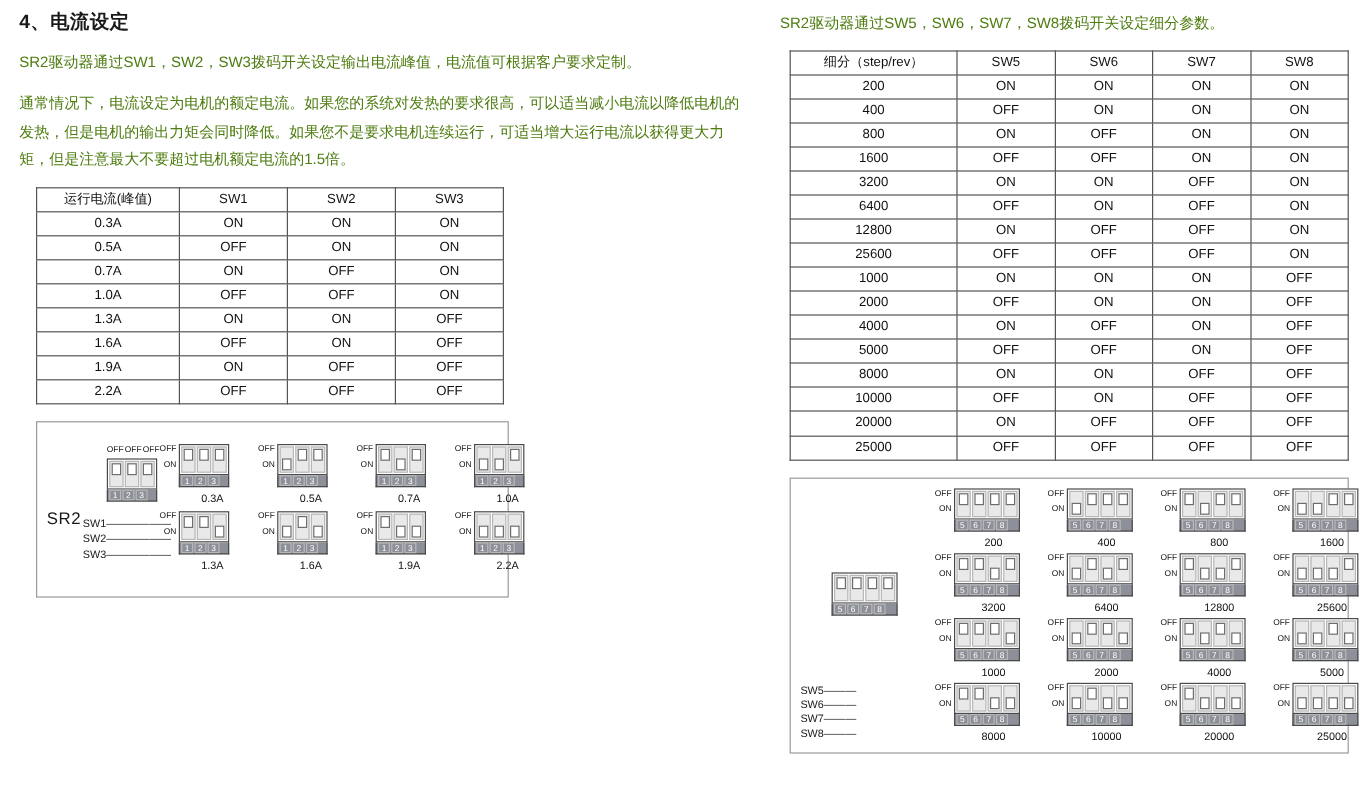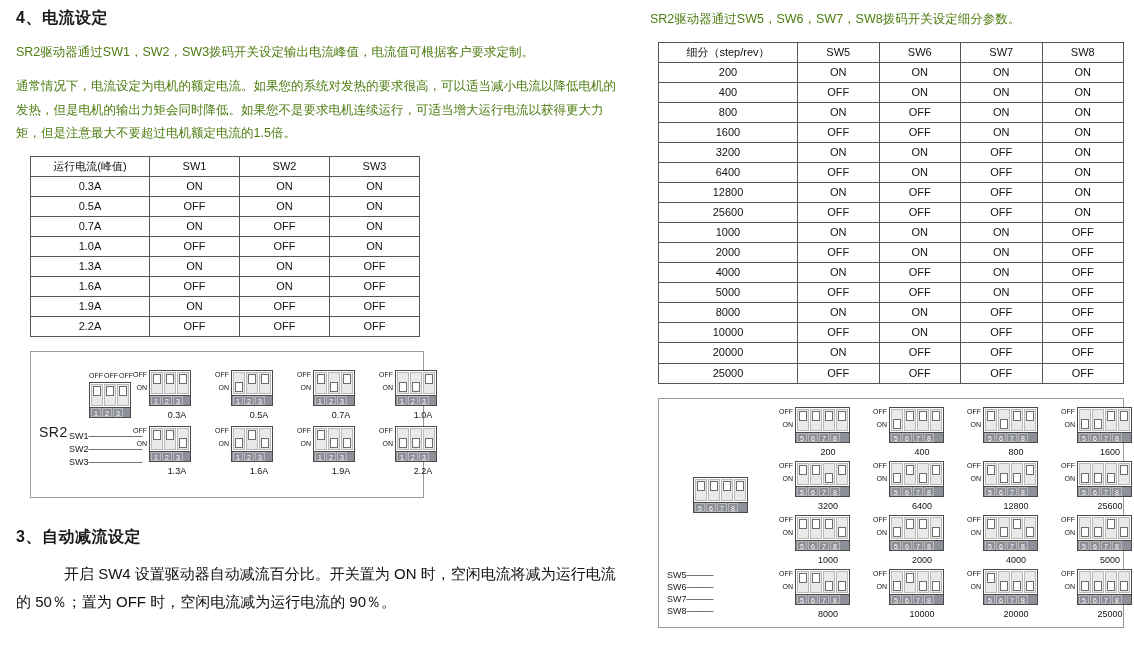--- a/index.html
+++ b/index.html
@@ -346,24 +346,20 @@
                 </div><div class="nums">
                   <span>1</span>
                   <span>2</span>
                   <span>3</span>
                 </div></div><div class="sw-caption">2.2A</div></div>
           </div>
         </div>
     </div>
   </div>
 
-  <div class="sec3">
-    <h2 class="sec">3、自动减流设定</h2>
-    <p class="first">开启 SW4 设置驱动器自动减流百分比。开关置为 ON 时，空闲电流将减为运行电流的 50％；置为 OFF 时，空闲电流减为运行电流的 90％。</p>
-  </div>
 
   <div class="col-right">
     <p class="body">SR2驱动器通过SW5，SW6，SW7，SW8拨码开关设定细分参数。</p>
 
     <table class="dip" id="t-micro">
       <thead>
           <tr id="mic-head">
             <th>细分（step/rev）</th>
             <th>SW5</th>
             <th>SW6</th>

